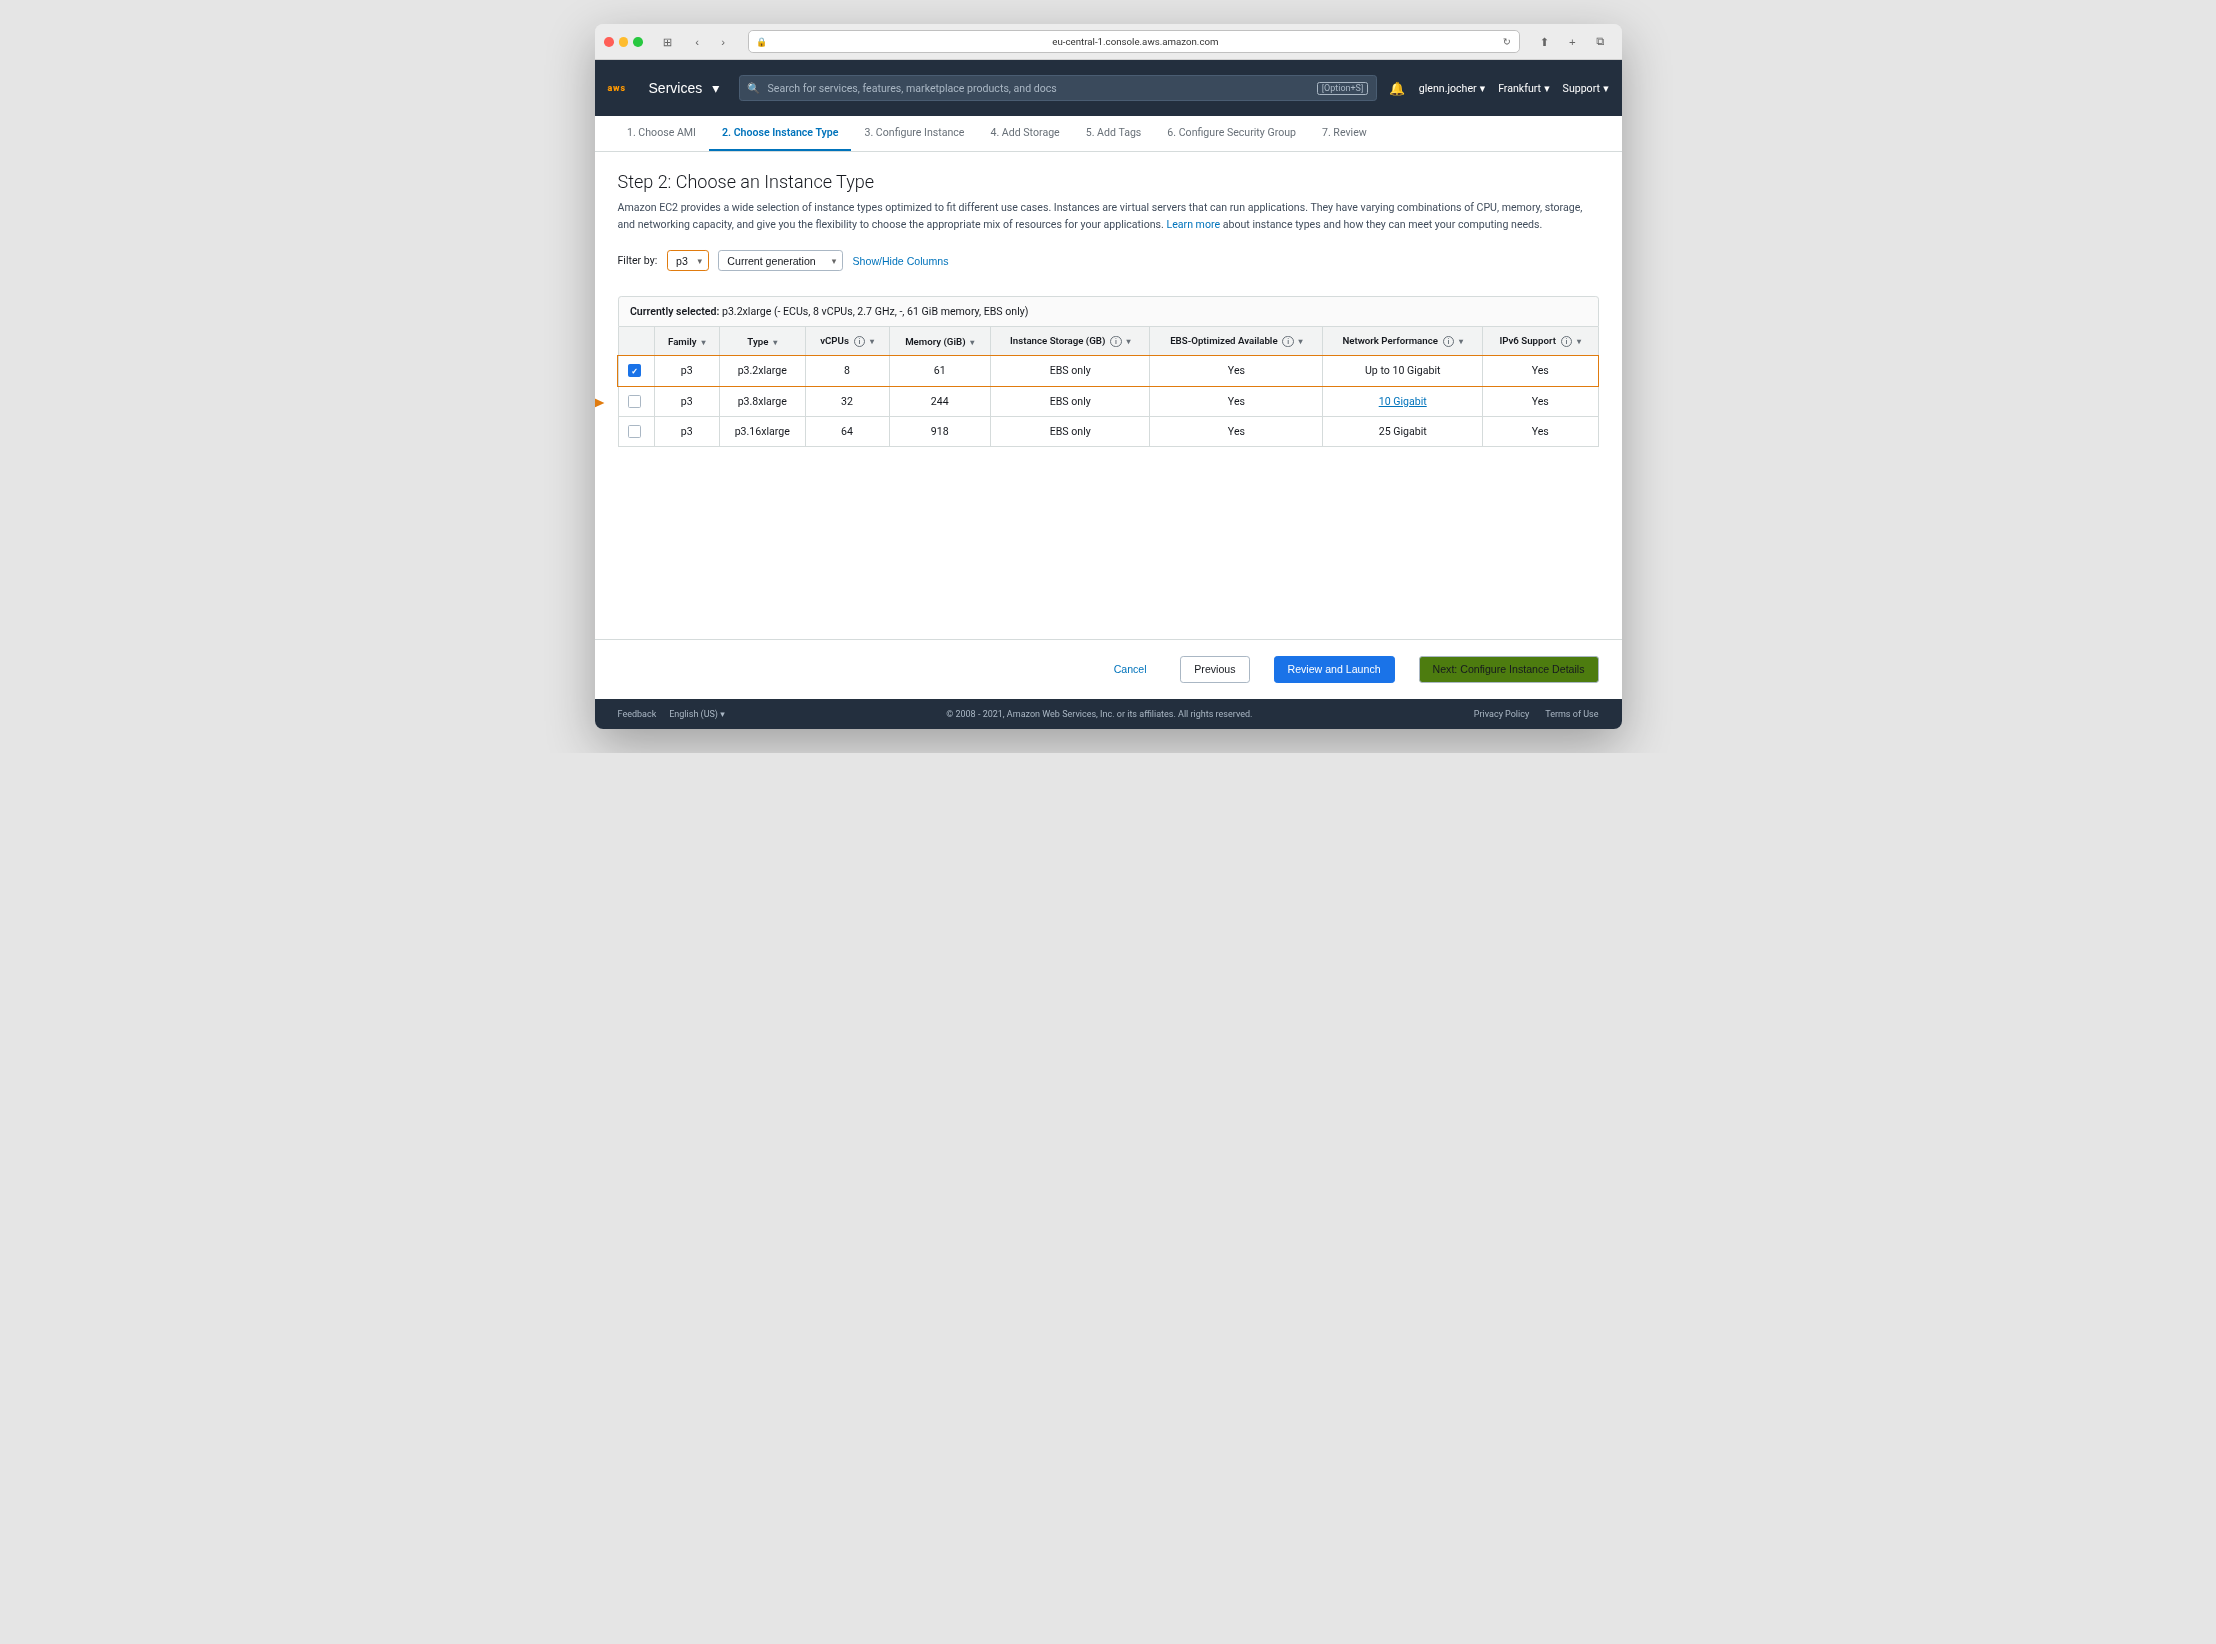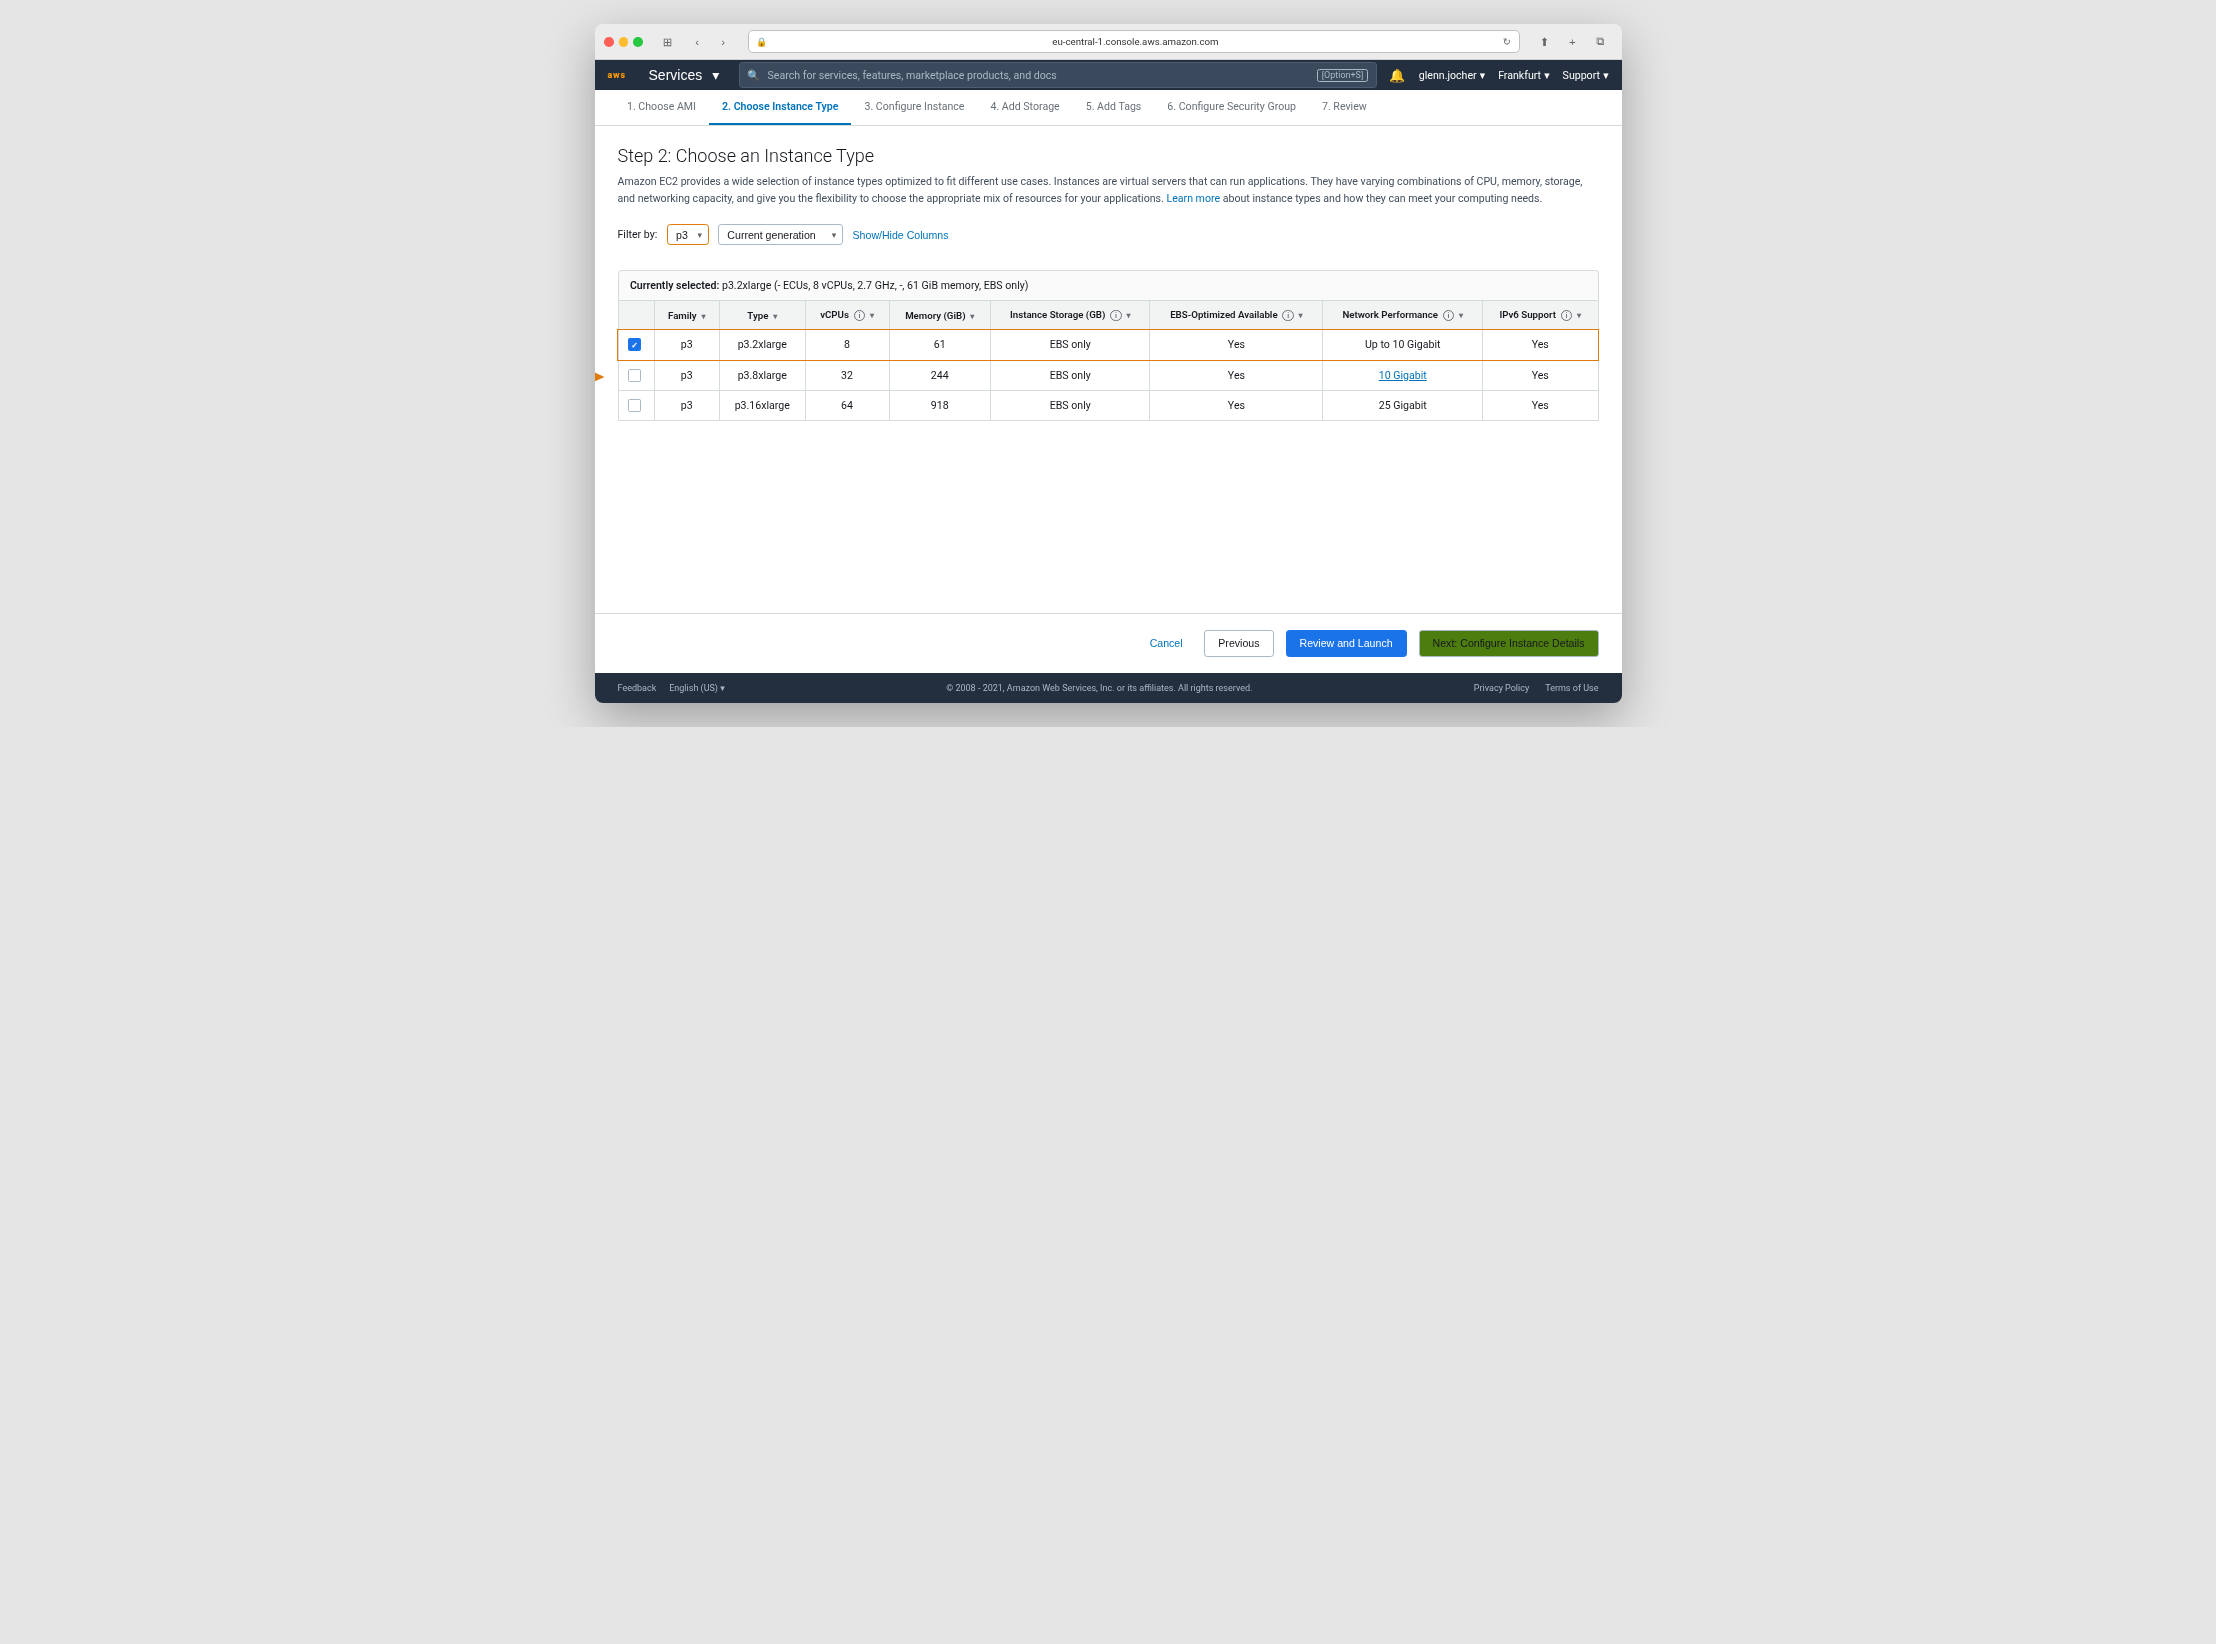--- a/index.html
+++ b/index.html
@@ -108,21 +108,21 @@
       display: flex;
       align-items: center;
       justify-content: center;
       color: #666;
       font-size: 11.4px;
     }
 
     
     .aws-topnav {
       background: #232f3e;
-      height: 30px;
+      height: 56px;
       display: flex;
       align-items: center;
       padding: 0 13px;
       gap: 13px;
     }
 
     .aws-logo {
       display: flex;
       align-items: center;
       color: white;
@@ -420,21 +420,21 @@
 
     .table-wrapper {
       position: relative;
     }
 
     
     .bottom-actions {
       display: flex;
       justify-content: flex-end;
       align-items: center;
-      gap: 12px;
+      gap: 24px;
       padding: 16.2px 23px;
       background: white;
       border-top: 0.8px solid #d5dbdb;
     }
 
     .btn-cancel {
       background: transparent;
       border: none;
       color: #0073bb;
       cursor: pointer;

